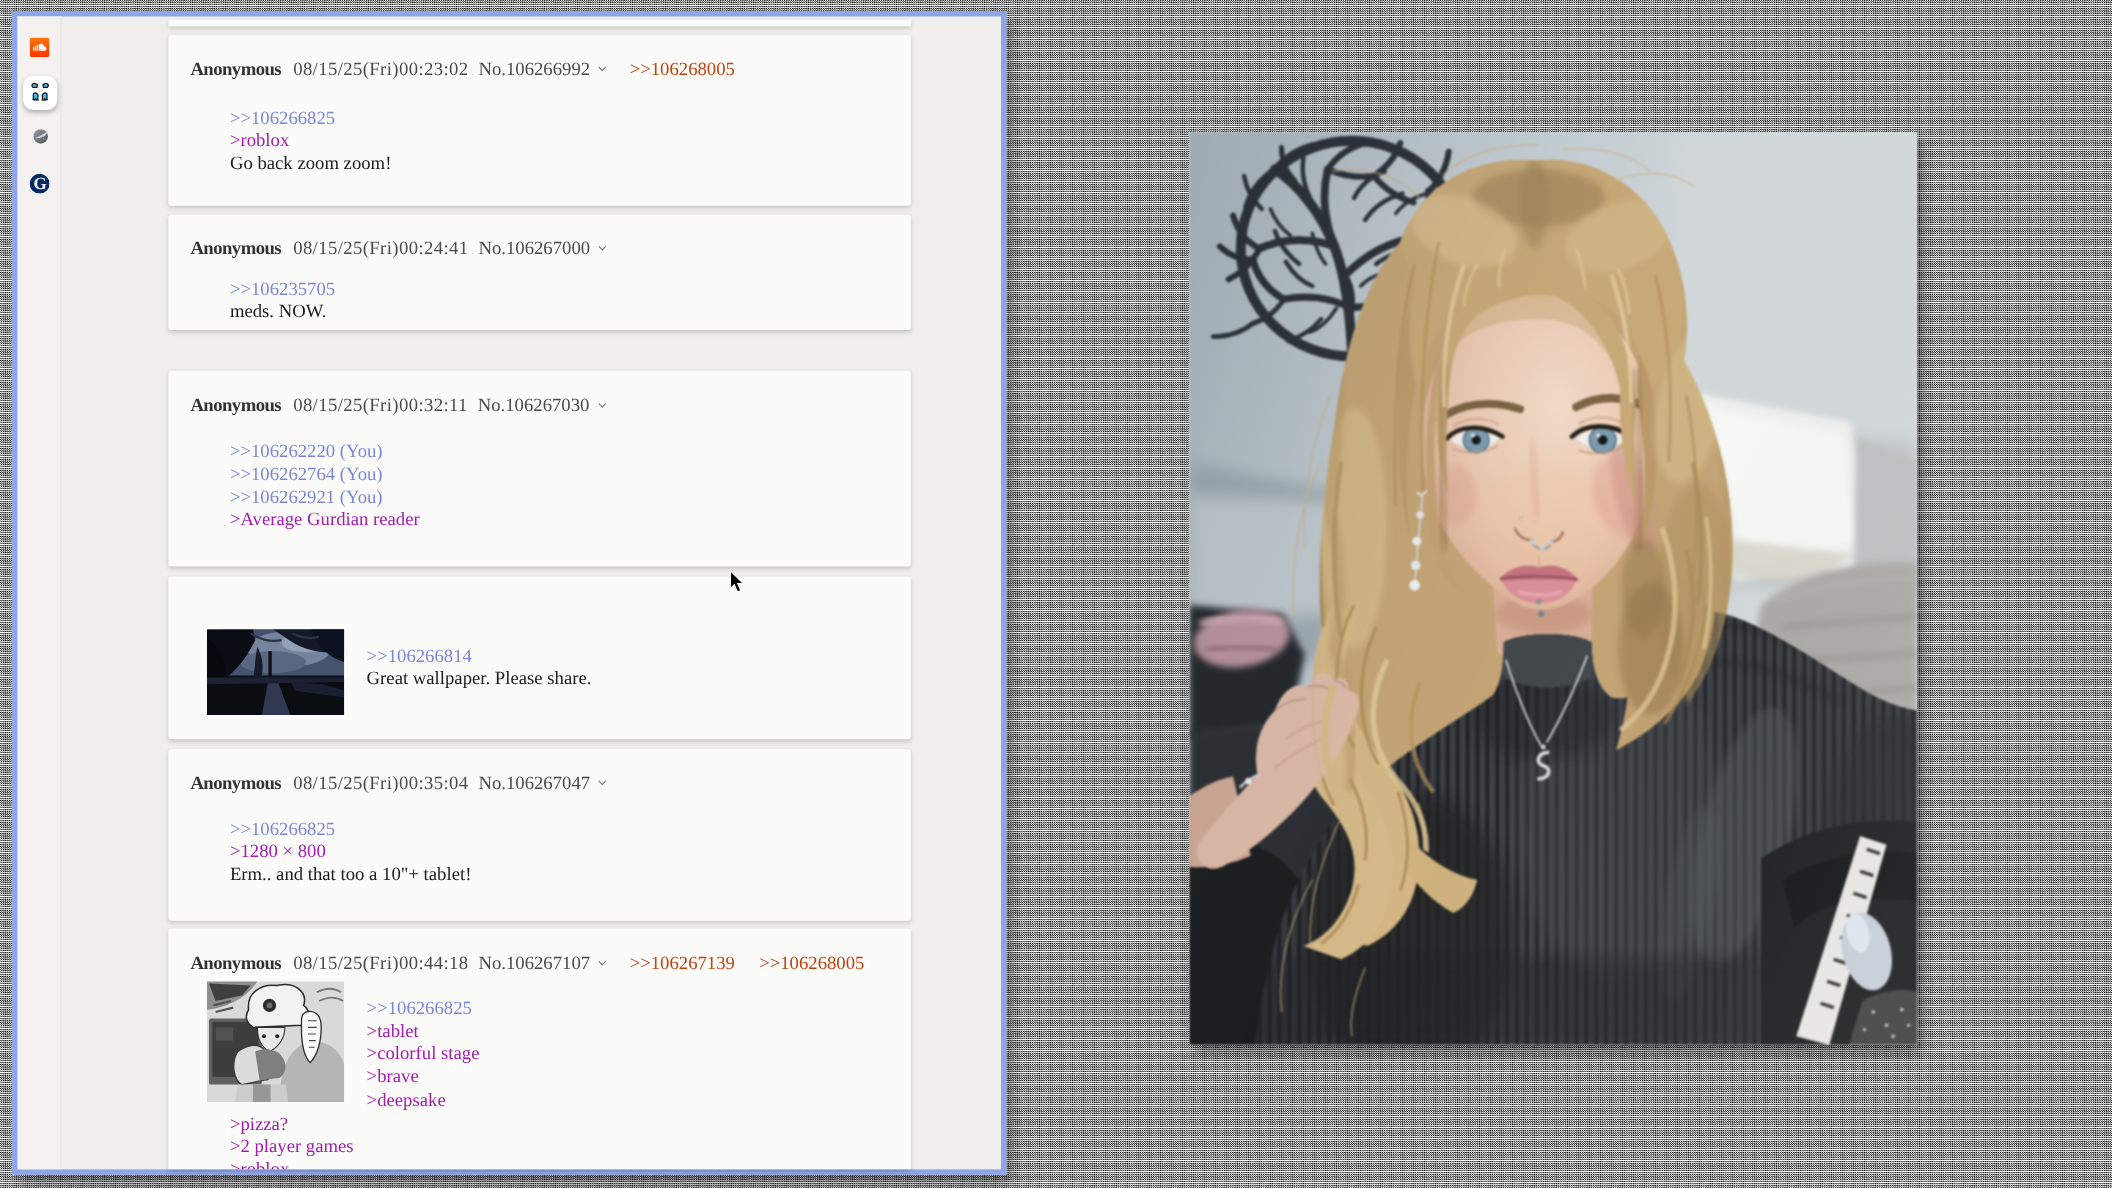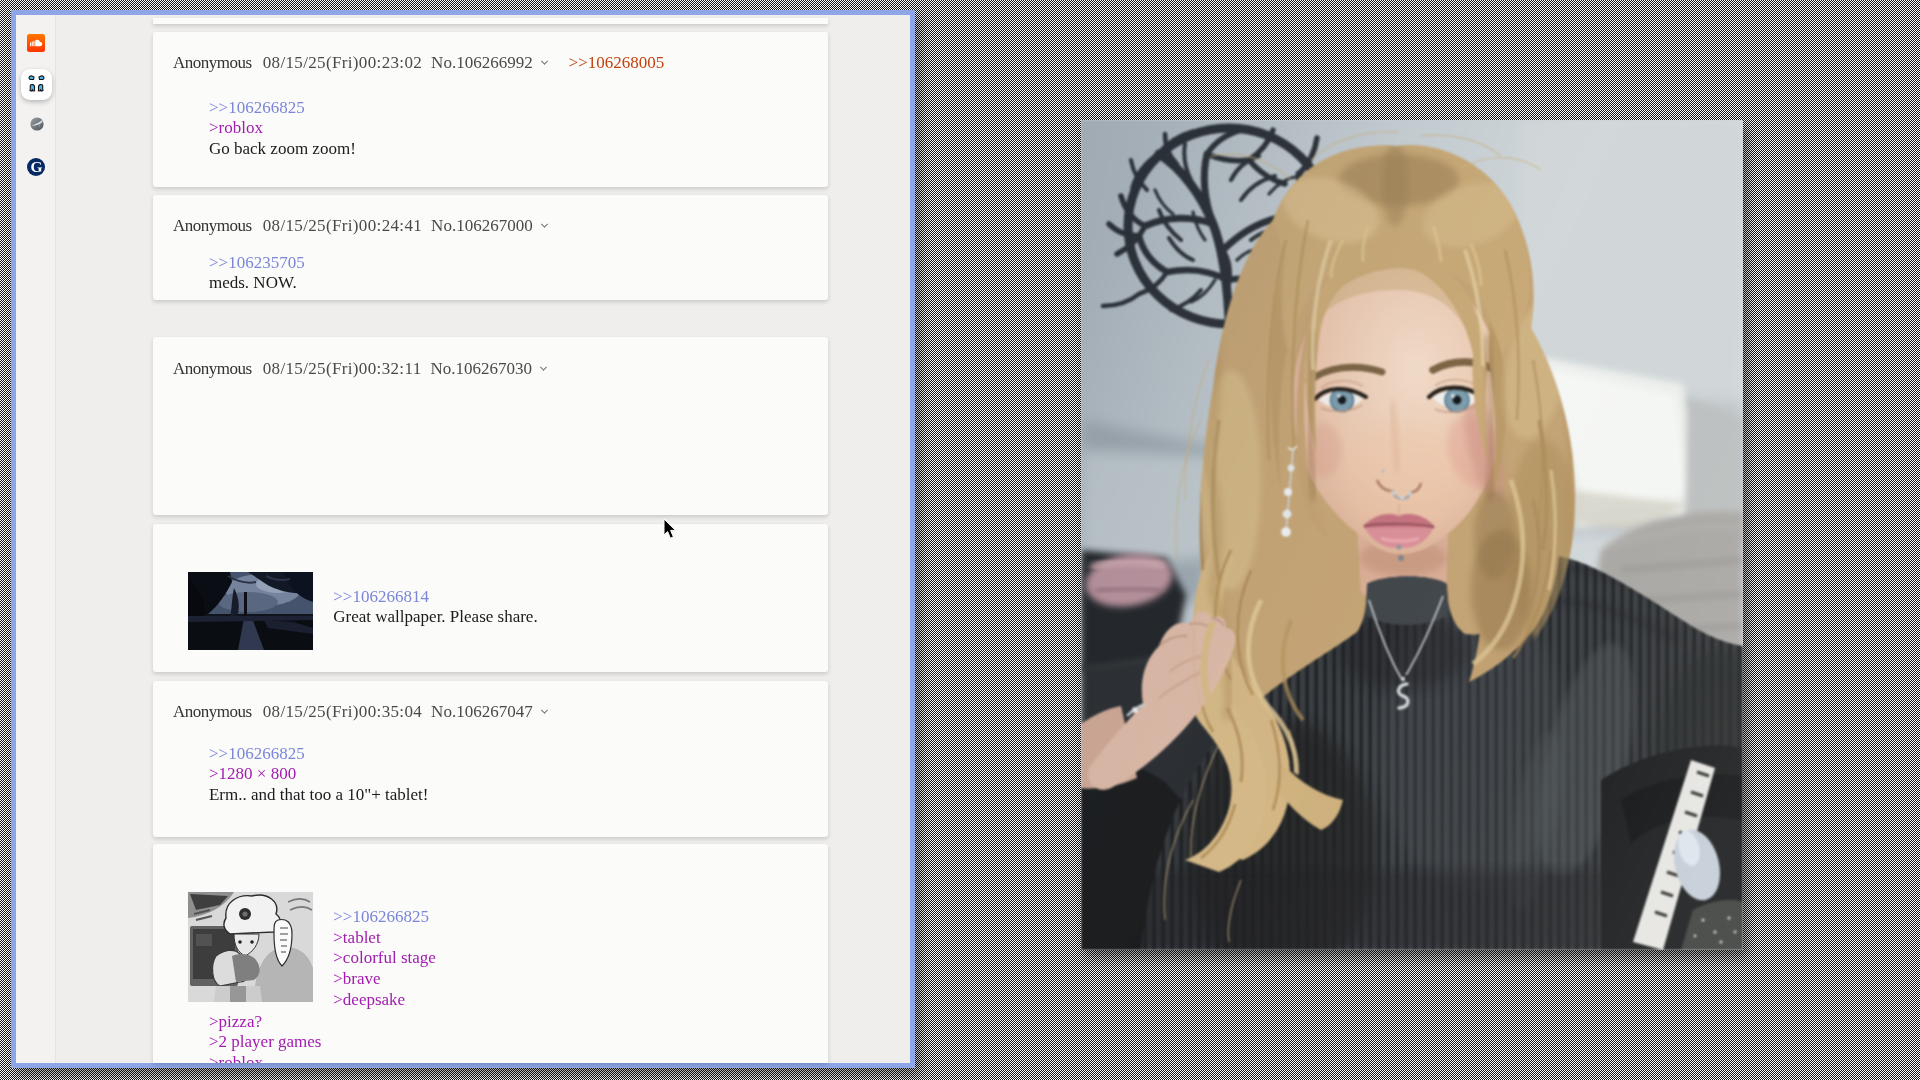--- a/index.html
+++ b/index.html
@@ -1,20 +1,20 @@
 <!DOCTYPE html>
 <html><head><meta charset="utf-8"><style>
 *{margin:0;padding:0;box-sizing:border-box}
 html,body{width:1920px;height:1080px;overflow:hidden}
 body{background:repeating-conic-gradient(#161616 0% 25%, #fdfdfd 25% 50%) 0 0/2px 2px;font-family:"Liberation Serif",serif}
 #win{position:absolute;left:11px;top:10px;width:904px;height:1058px;border:5px solid #8ea6e7;background:#efeeec;box-shadow:5px 7px 12px rgba(0,0,0,0.4)}
 #sidebar{position:absolute;left:16px;top:15px;width:40px;height:1048px;background:#f3f2f0;border-right:1px solid #e5e4e2}
 .card{position:absolute;left:153.2px;width:675px;background:#fbfbfa;border-radius:3px;box-shadow:0 2px 4px rgba(0,0,0,.16);overflow:hidden}
 .hd{position:absolute;left:19.9px;top:21.4px;font-size:17px;line-height:20.6px;color:#4a4a4a;white-space:nowrap}
-.hd b{color:#333;font-weight:normal;letter-spacing:-0.5px}
+.hd b{color:#333;font-weight:bold;letter-spacing:-0.5px}
 .hd .dt{margin-left:11px;letter-spacing:0.35px}
 .hd .no{margin-left:9px}
 .hd .bl{margin-left:22px;color:#c2410c}
 .chev{display:inline-block;width:5px;height:5px;border-right:1.4px solid #737373;border-bottom:1.4px solid #737373;transform:rotate(45deg) translate(-3px,-3px);margin-left:9px}
 .bd{position:absolute;font-size:17px;line-height:20.6px;color:#1b1b1b;white-space:pre}
 .q{color:#7b86d9}
 .g{color:#a21caf}
 .thumb{position:absolute;overflow:hidden}
 </style></head>
 <body>
@@ -76,20 +76,24 @@
 </div>
 
 <div class="card" style="top:194.7px;height:105px">
   <div class="hd"><b>Anonymous</b><span class="dt">08/15/25(Fri)00:24:41</span><span class="no">No.106267000</span><span class="chev"></span></div>
   <div class="bd" style="left:55.8px;top:58px"><span class="q">&gt;&gt;106235705</span>
 meds. NOW.</div>
 </div>
 
 <div class="card" style="top:337.4px;height:177.6px">
   <div class="hd"><b>Anonymous</b><span class="dt">08/15/25(Fri)00:32:11</span><span class="no">No.106267030</span><span class="chev"></span></div>
+  <div class="bd" style="left:55.8px;top:63px"><span class="q">&gt;&gt;106262220 (You)</span>
+<span class="q">&gt;&gt;106262764 (You)</span>
+<span class="q">&gt;&gt;106262921 (You)</span>
+<span class="g">&gt;Average Gurdian reader</span></div>
 </div>
 
 <div class="card" style="top:523.5px;height:148.5px">
   <div class="thumb" style="left:34.8px;top:48.5px;width:125px;height:78px" id="th1">
     <svg width="125" height="78" viewBox="0 0 125 78">
       <rect width="125" height="78" fill="#10141d"></rect>
       <rect x="15" y="0" width="110" height="42" fill="#46536c"></rect>
       <ellipse cx="75" cy="18" rx="38" ry="16" fill="#76839c"></ellipse>
       <ellipse cx="90" cy="12" rx="22" ry="9" fill="#93a0b5"></ellipse>
       <ellipse cx="60" cy="30" rx="30" ry="10" fill="#5a6780"></ellipse>
@@ -112,20 +116,21 @@
 </div>
 
 <div class="card" style="top:680.5px;height:156px">
   <div class="hd"><b>Anonymous</b><span class="dt">08/15/25(Fri)00:35:04</span><span class="no">No.106267047</span><span class="chev"></span></div>
   <div class="bd" style="left:55.8px;top:63.3px"><span class="q">&gt;&gt;106266825</span>
 <span class="g">&gt;1280 × 800</span>
 Erm.. and that too a 10"+ tablet!</div>
 </div>
 
 <div class="card" style="top:844.4px;height:219px;border-radius:3px 3px 0 0">
+  <div class="hd"><b>Anonymous</b><span class="dt">08/15/25(Fri)00:44:18</span><span class="no">No.106267107</span><span class="chev"></span><span class="bl">&gt;&gt;106267139</span><span class="bl">&gt;&gt;106268005</span></div>
   <div class="thumb" style="left:34.8px;top:47.6px;width:125px;height:110px" id="th2">
     <svg width="125" height="110" viewBox="0 0 125 110">
       <rect width="125" height="110" fill="#d9d9d9"></rect>
       <path d="M0,0 L46,0 C36,16 18,24 0,26 Z" fill="#8f8f8f"></path>
       <path d="M2,2 L40,4 L32,13 L8,18 Z" fill="#3f3f3f"></path>
       <path d="M86,58 C106,50 120,60 125,76 L125,110 L66,110 C66,86 72,66 86,58 Z" fill="#b5b5b5"></path>
       <rect x="2" y="34" width="48" height="60" rx="2" fill="#616161"></rect>
       <rect x="5" y="37" width="42" height="50" fill="#3d3d3d"></rect>
       <rect x="8" y="42" width="16" height="12" fill="#525252"></rect>
       <path d="M38,26 C36,10 50,2 64,4 C80,0 92,10 88,22 C96,28 92,38 86,40 L42,42 C36,38 34,32 38,26 Z" fill="#f2f2f2" stroke="#2c2c2c" stroke-width="1.4"></path>

